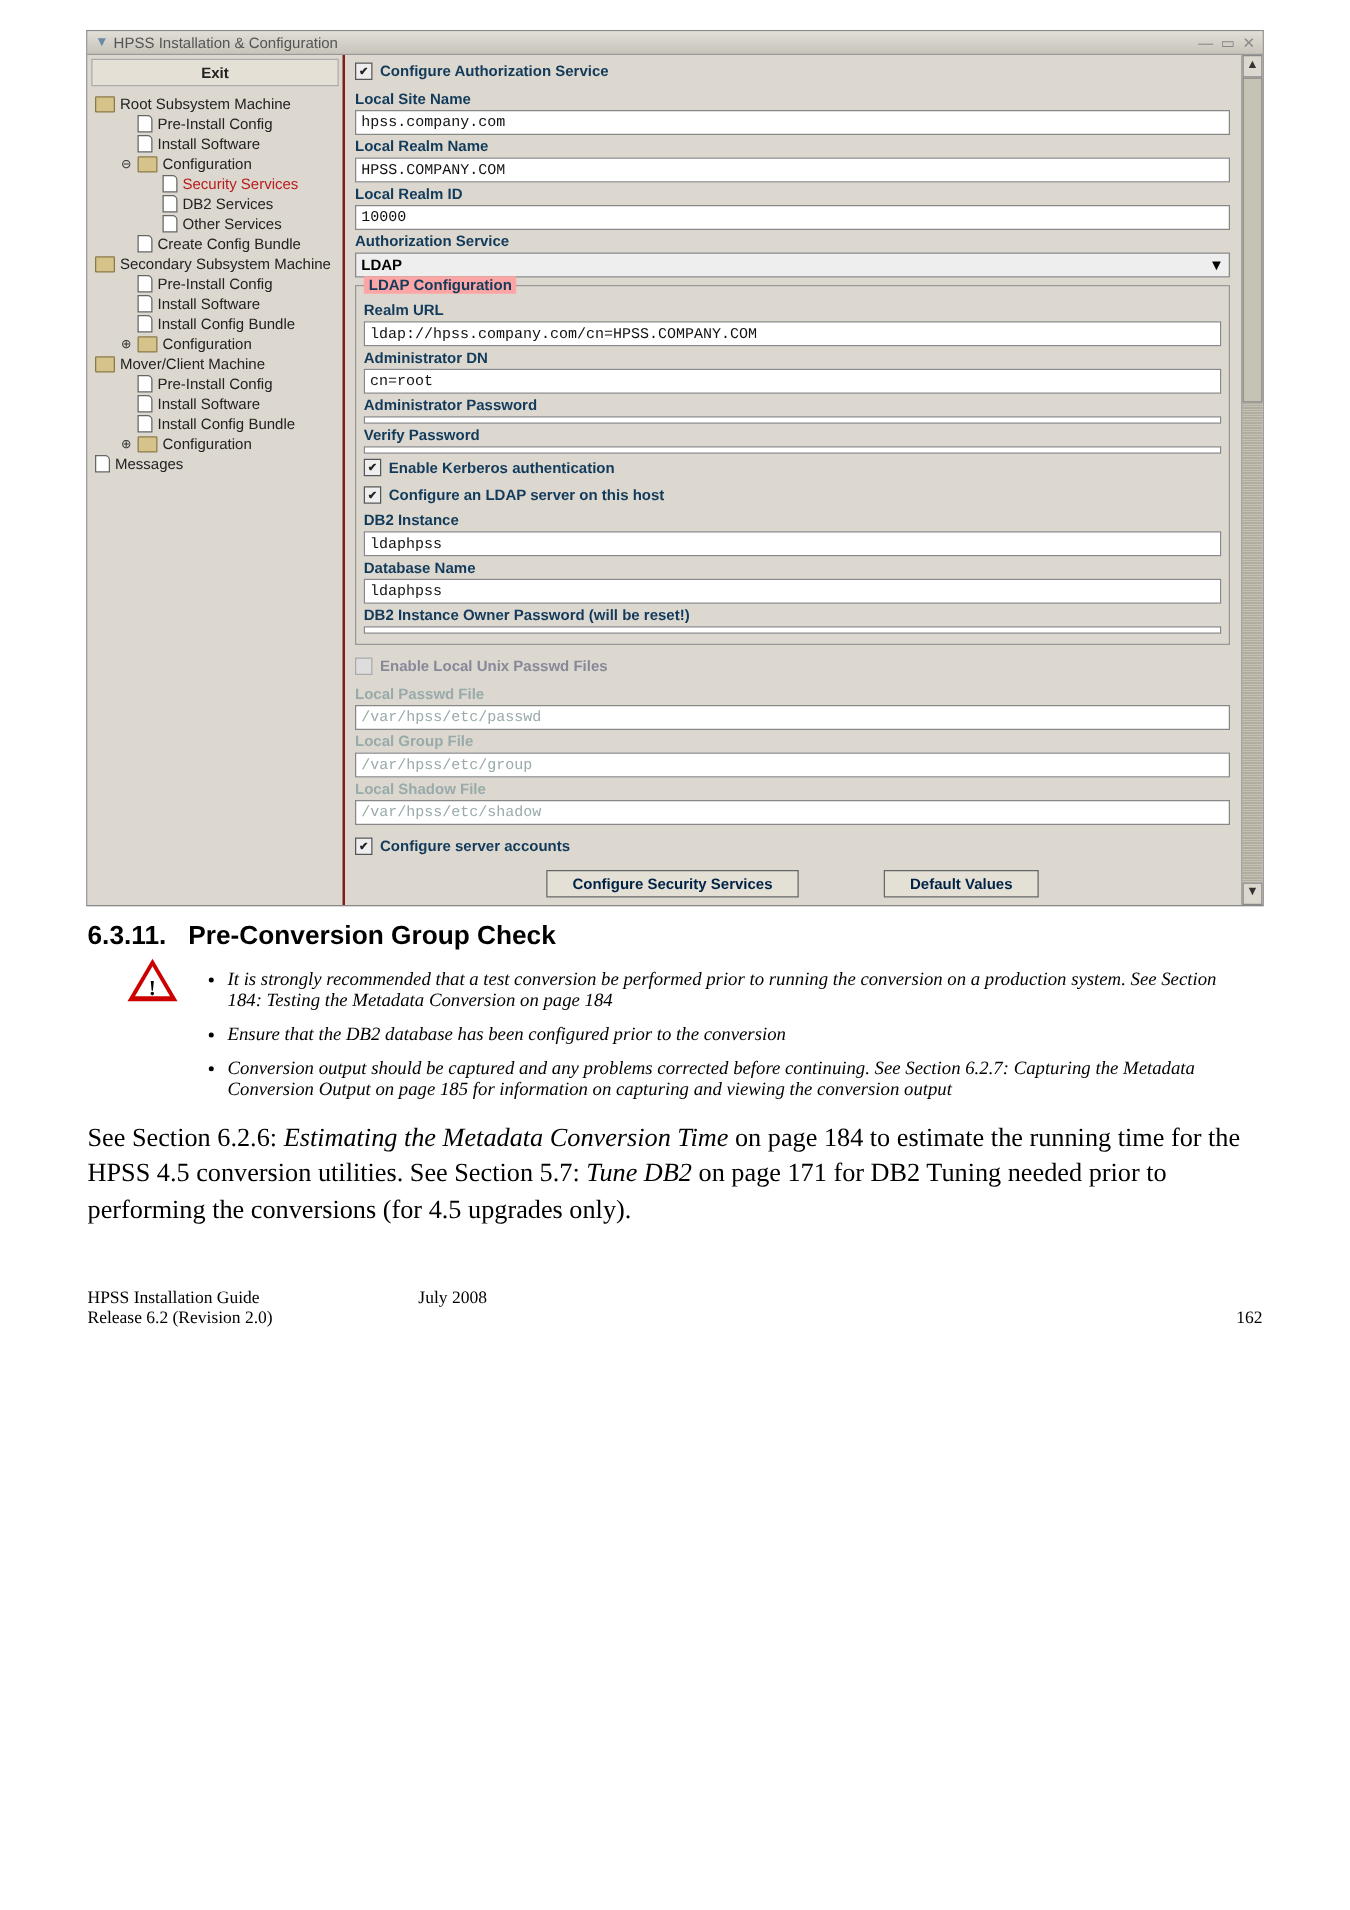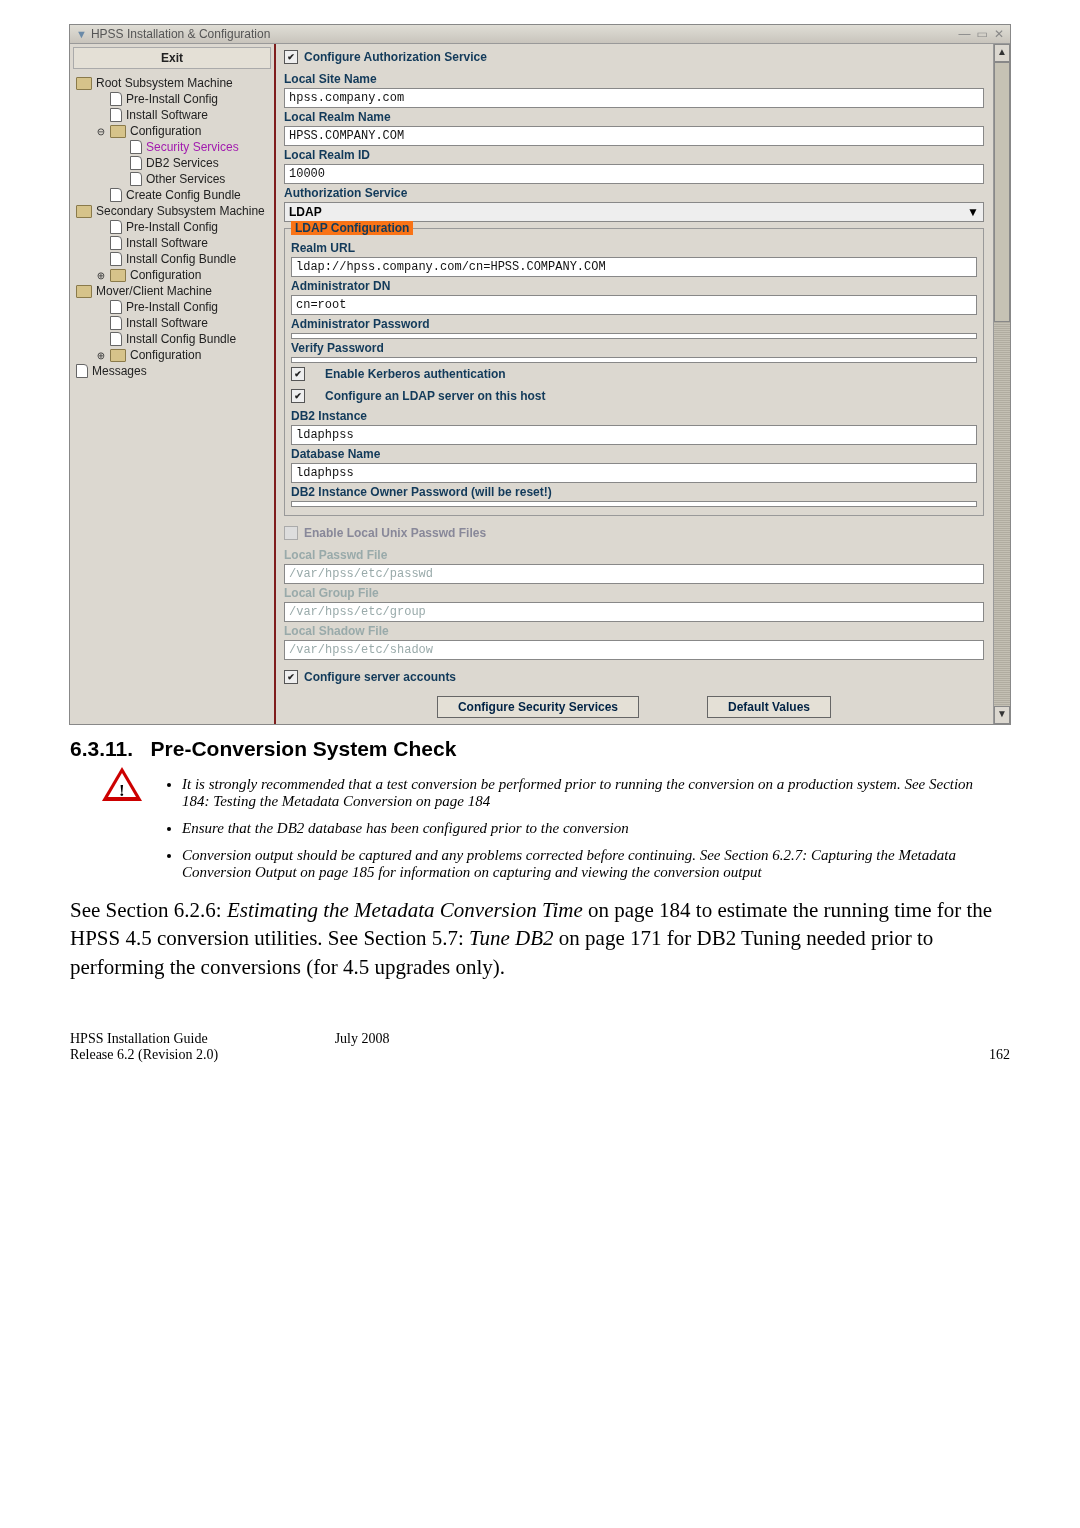--- a/index.html
+++ b/index.html
@@ -83,21 +83,21 @@
     border-radius: 0 4px 0 0;
   }
   .toggle {
     width: 10px;
     display: inline-block;
     text-align: center;
     font-size: 10px;
     color: #333;
   }
   .selected {
-    color: #a21caf;
+    color: #b91c1c;
   }
   .main-pane {
     flex: 1;
     background: #dcd8d0;
     padding: 4px 8px 4px 8px;
     font-size: 12px;
     color: #024;
     position: relative;
   }
   .scrollbar-v {
@@ -184,28 +184,28 @@
   .fieldset {
     border: 1px solid #999;
     margin: 6px 0 8px 0;
     padding: 4px 6px 8px 6px;
   }
   .fieldset-title {
     font-weight: bold;
     color: #123a5a;
     position: relative;
     top: -12px;
-    background: #f97316;
+    background: #fca5a5;
     padding: 0 4px;
   }
   .fieldset-inner { margin-top: -8px; }
   .sub-check {
     display: flex;
     align-items: center;
-    gap: 20px;
+    gap: 6px;
     font-weight: bold;
     color: #123a5a;
     padding: 4px 0;
   }
   .btn-row {
     display: flex;
     justify-content: center;
     gap: 68px;
     padding: 6px 0 2px 0;
   }
@@ -485,21 +485,21 @@
         <div class="sb-arrow">▼</div>
       </div>
     </div>
   </div>
 </div>
 
 <div class="doc-body clearfix">
   <div class="sec-head">
     <span>6.3.11.</span>
     <span>&nbsp;</span>
-    <span>Pre-Conversion System Check</span>
+    <span>Pre-Conversion Group Check</span>
   </div>
 
   <div class="warn-icon">
     <div class="warn-tri">
         <span class="warn-bang">!</span>
       </div>
   </div>
 
   <ul class="bullets">
     <li>It is strongly recommended that a test conversion be performed prior to running the conversion on a production system.  See Section 184:  Testing the Metadata Conversion on page 184</li>

